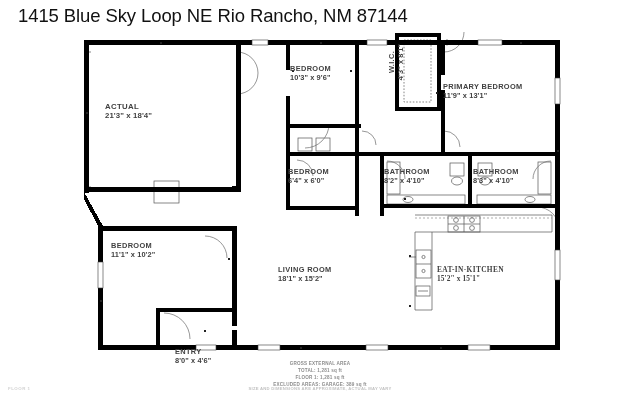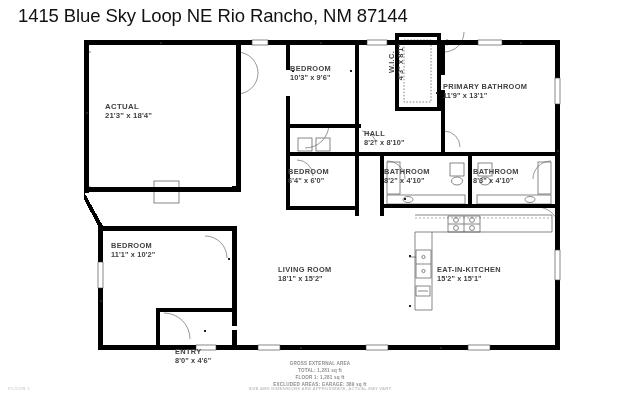--- a/index.html
+++ b/index.html
@@ -318,28 +318,24 @@
     <span class="rl-name">BEDROOM</span>
     <span class="rl-dims">10'3" x 9'6"</span>
   </div>
 
   <div class="room-label rot" id="wic-label">
     <span class="rl-name">W.I.C.</span>
     <span class="rl-dims">4'3" x 8'1"</span>
   </div>
 
   <div class="room-label" style="left:443px; top:83px; width:114px;">
-    <span class="rl-name">PRIMARY BATHROOM</span>
+    <span class="rl-name">PRIMARY BEDROOM</span>
     <span class="rl-dims">11'9" x 13'1"</span>
   </div>
 
-  <div class="room-label" style="left:364px; top:130px; width:72px;">
-    <span class="rl-name">HALL</span>
-    <span class="rl-dims">8'2" x 8'10"</span>
-  </div>
 
   <div class="room-label" style="left:288px; top:168px; width:70px;">
     <span class="rl-name">BEDROOM</span>
     <span class="rl-dims">6'4" x 6'0"</span>
   </div>
 
   <div class="room-label" style="left:384px; top:168px; width:82px;">
     <span class="rl-name">BATHROOM</span>
     <span class="rl-dims">8'2" x 4'10"</span>
   </div>
@@ -352,21 +348,21 @@
   <div class="room-label" style="left:111px; top:242px; width:98px;">
     <span class="rl-name">BEDROOM</span>
     <span class="rl-dims">11'1" x 10'2"</span>
   </div>
 
   <div class="room-label" style="left:278px; top:266px; width:104px;">
     <span class="rl-name">LIVING ROOM</span>
     <span class="rl-dims">18'1" x 15'2"</span>
   </div>
 
-  <div class="room-label" style="left:437px; top:266px; width:112px;">
+  <div class="room-label" style="left:437px; top:266px; width:112px;font-family:Liberation Serif, serif;">
     <span class="rl-name">EAT-IN-KITCHEN</span>
     <span class="rl-dims">15'2" x 15'1"</span>
   </div>
 
   <div class="room-label" style="left:175px; top:320px; width:70px;margin-top:28px;">
     <span class="rl-name">ENTRY</span>
     <span class="rl-dims">8'0" x 4'6"</span>
   </div>
 
   <div id="area-stats">

